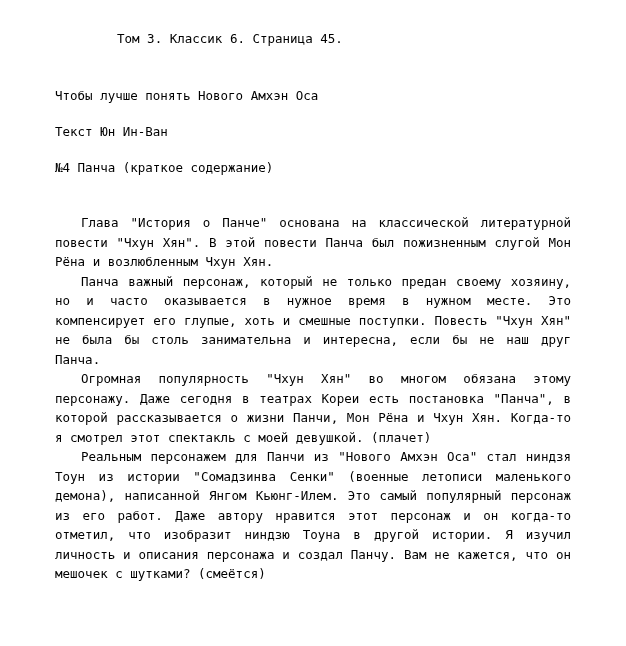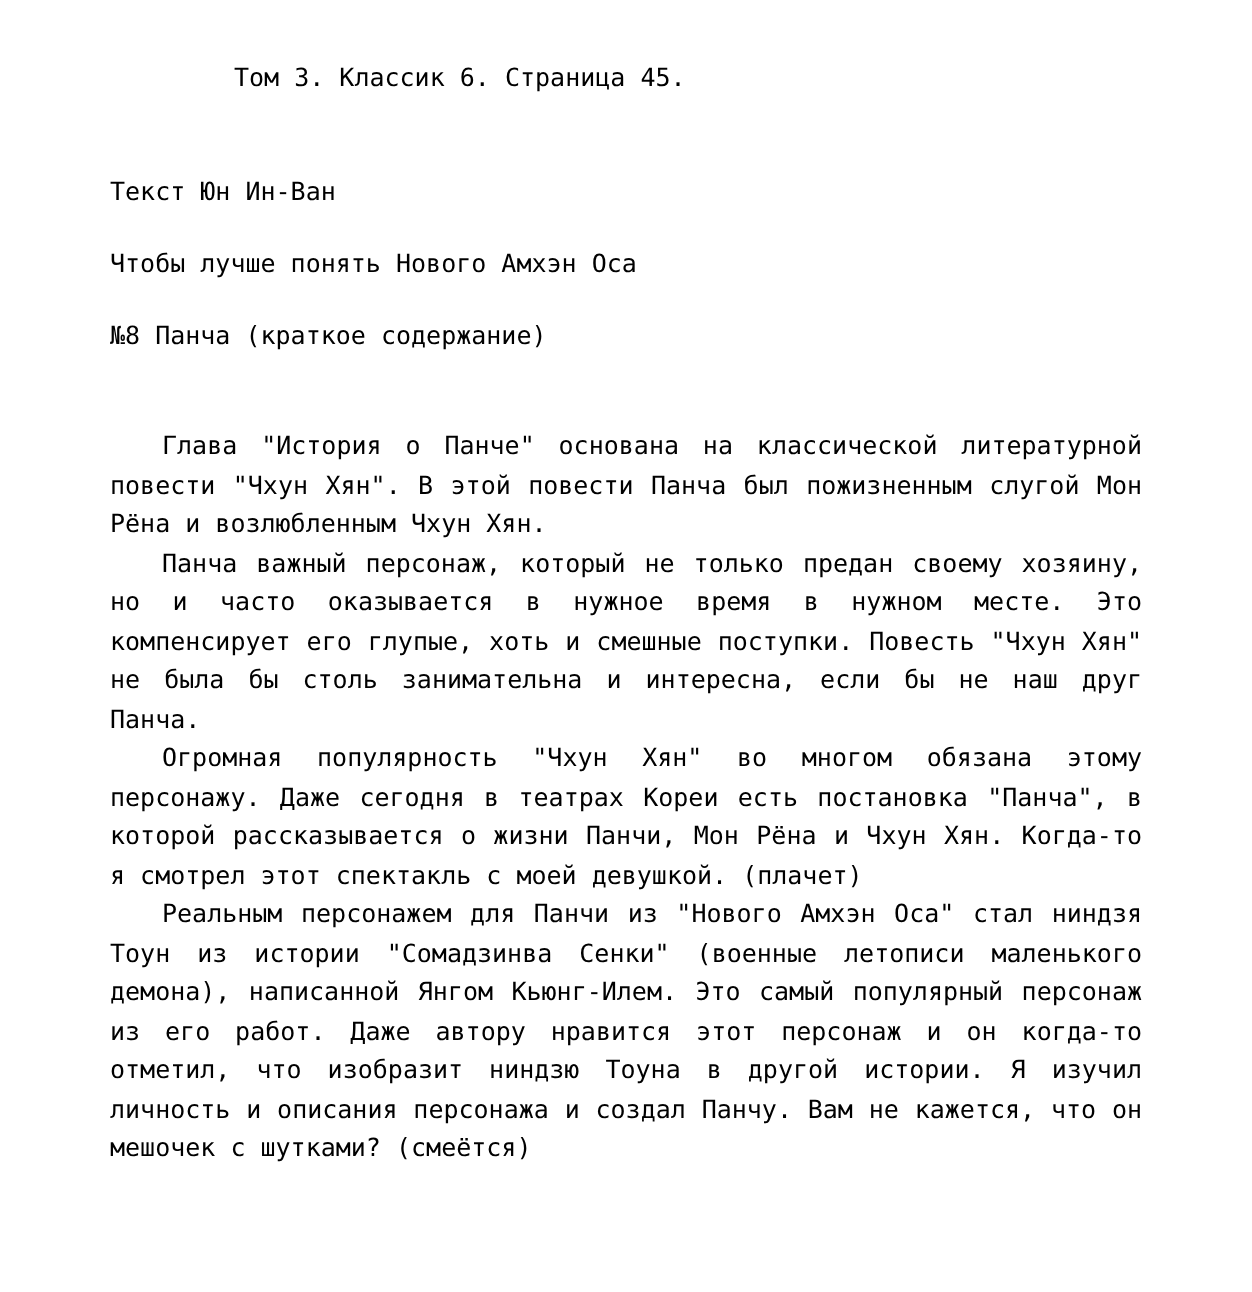--- a/index.html
+++ b/index.html
@@ -48,23 +48,23 @@
   }
 </style>
 </head>
 <body>
 
 <div class="page">
 
   <div class="doc-title">Том 3. Классик 6. Страница 45.</div>
 
   <div class="meta-block">
+    <div class="meta-line">Чтобы лучше понять Нового Амхэн Оса</div>
     <div class="meta-line">Текст Юн Ин-Ван</div>
-    <div class="meta-line">Чтобы лучше понять Нового Амхэн Оса</div>
-    <div class="meta-line">№8 Панча (краткое содержание)</div>
+    <div class="meta-line">№4 Панча (краткое содержание)</div>
   </div>
 
   <div class="body-block">
     <p>Глава "История о Панче" основана на классической литературной повести "Чхун Хян". В этой повести Панча был пожизненным слугой Мон Рёна и возлюбленным Чхун Хян.</p>
     <p>Панча важный персонаж, который не только предан своему хозяину, но и часто оказывается в нужное время в нужном месте. Это компенсирует его глупые, хоть и смешные поступки. Повесть "Чхун Хян" не была бы столь занимательна и интересна, если бы не наш друг Панча.</p>
     <p>Огромная популярность "Чхун Хян" во многом обязана этому персонажу. Даже сегодня в театрах Кореи есть постановка "Панча", в которой рассказывается о жизни Панчи, Мон Рёна и Чхун Хян. Когда-то я смотрел этот спектакль с моей девушкой. (плачет)</p>
     <p>Реальным персонажем для Панчи из "Нового Амхэн Оса" стал ниндзя Тоун из истории "Сомадзинва Сенки" (военные летописи маленького демона), написанной Янгом Кьюнг-Илем. Это самый популярный персонаж из его работ. Даже автору нравится этот персонаж и он когда-то отметил, что изобразит ниндзю Тоуна в другой истории. Я изучил личность и описания персонажа и создал Панчу. Вам не кажется, что он мешочек с шутками? (смеётся)</p>
   </div>
 
 </div>

